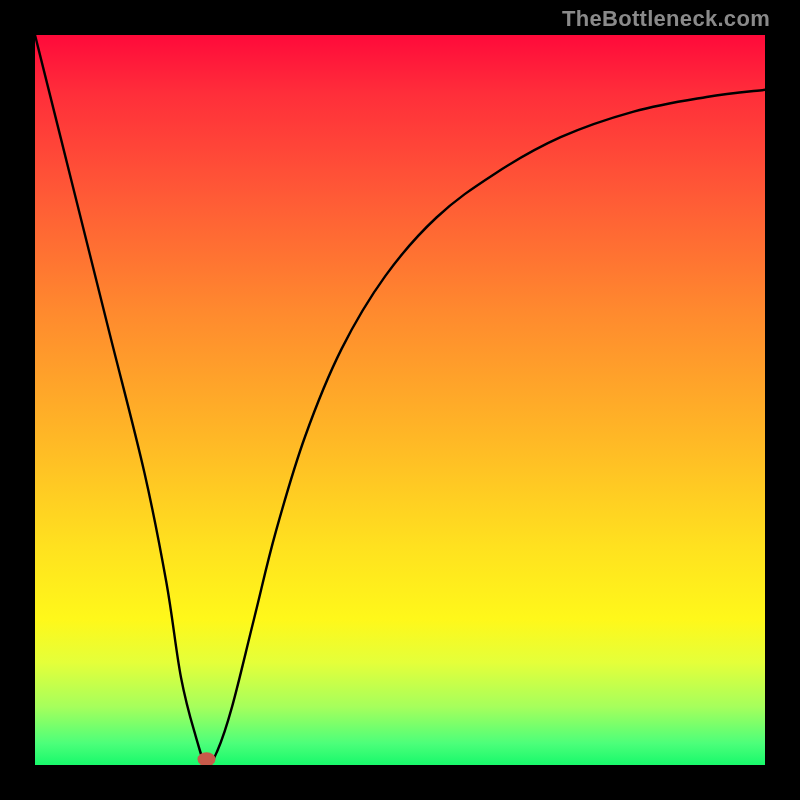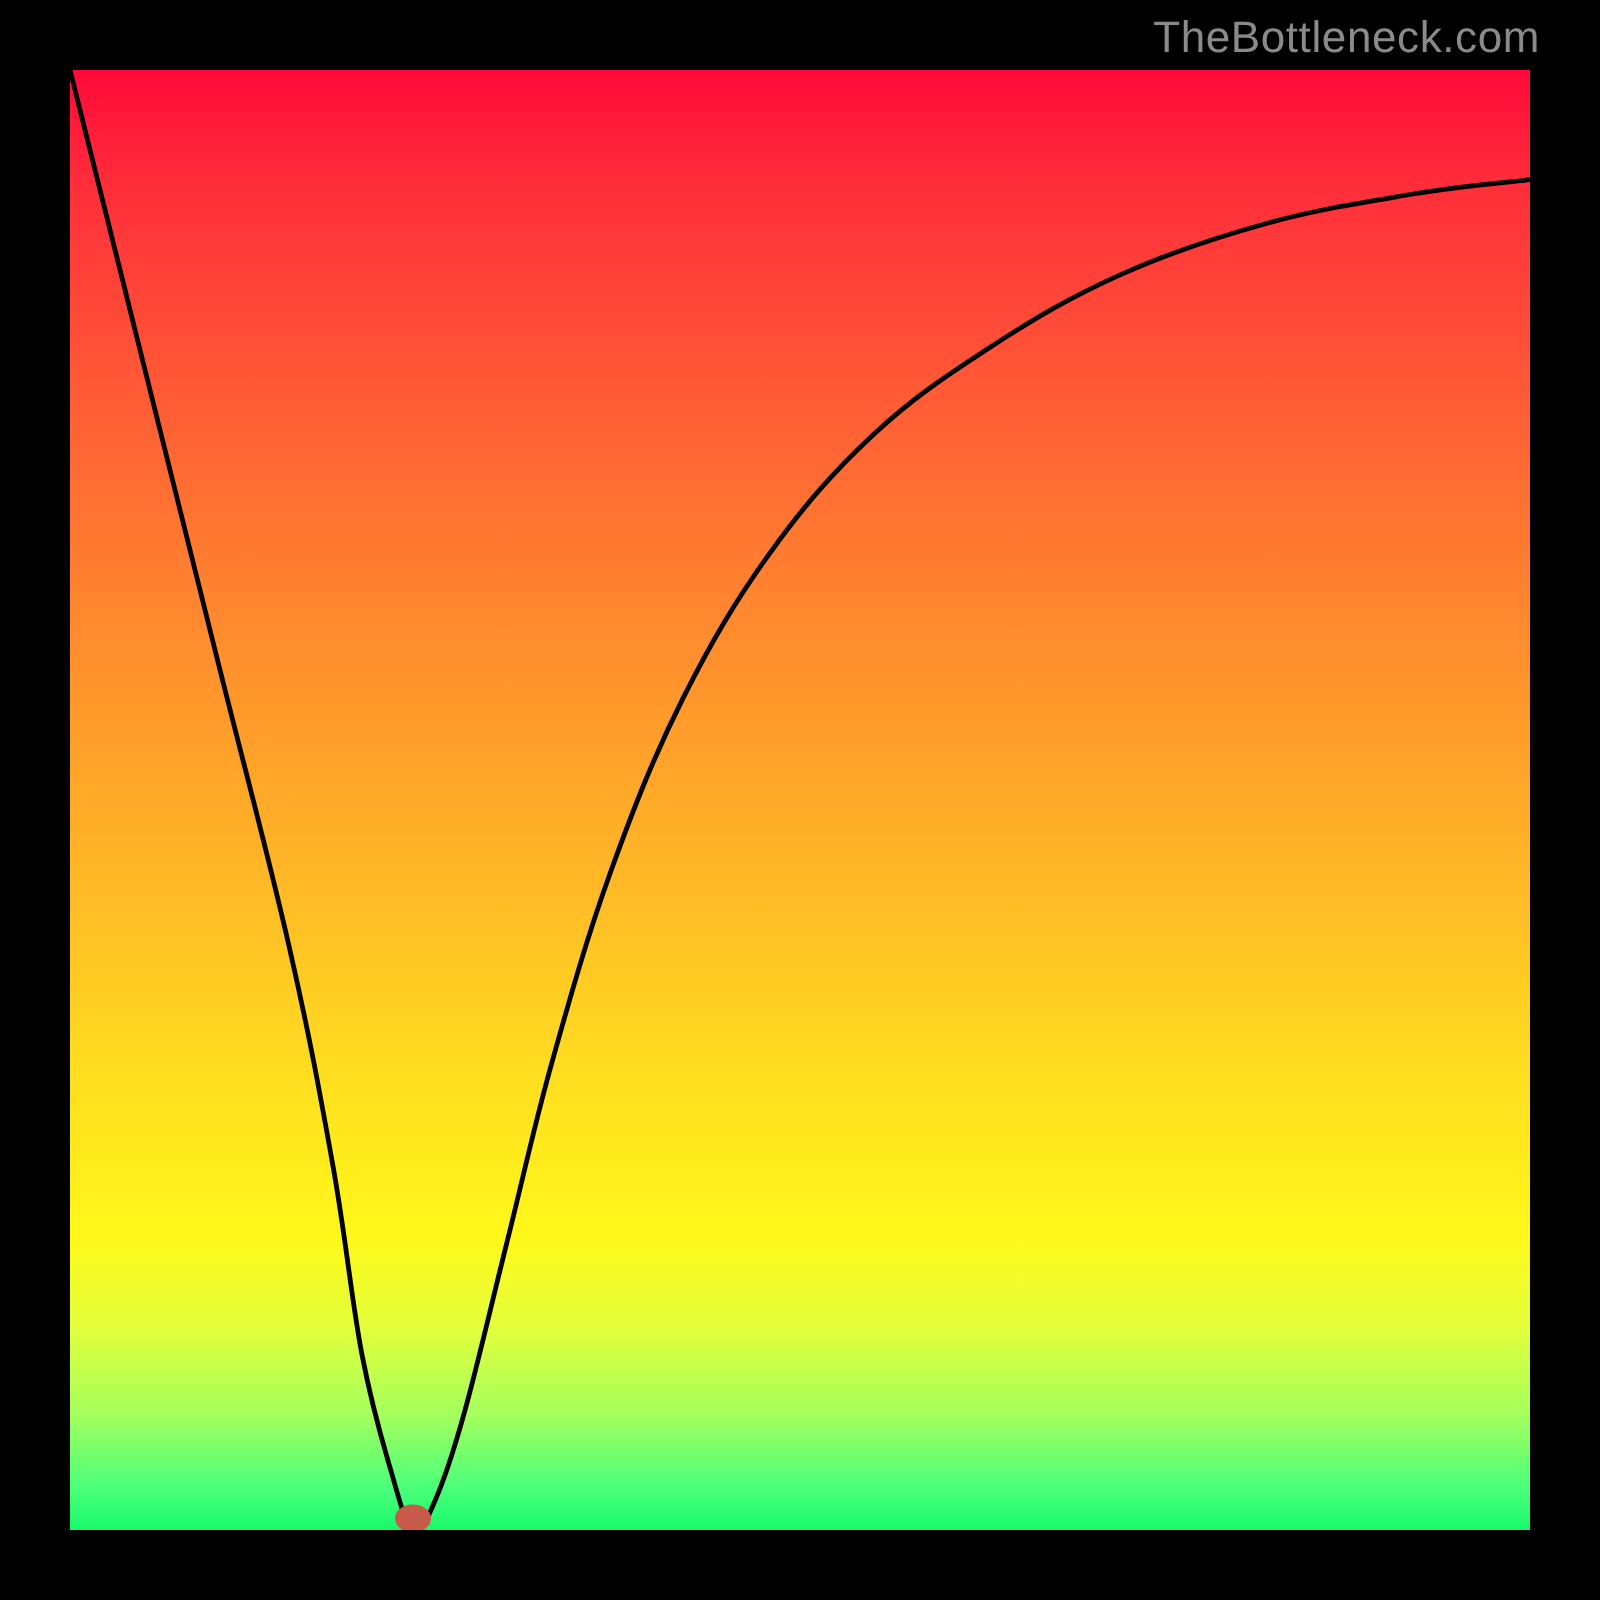--- a/index.html
+++ b/index.html
@@ -47,21 +47,21 @@
   .svg-layer {
     position: absolute;
     inset: 0;
   }
   .watermark {
     position: absolute;
     top: 6px;
     right: 30px;
     color: #8a8a8a;
     font-size: 22px;
-    font-weight: 400;
+    font-weight: 700;
     letter-spacing: 0.3px;
     user-select: none;
   }
 </style>
 </head>
 <body>
 
 <div class="frame">
 
   <div class="watermark">TheBottleneck.com</div>

